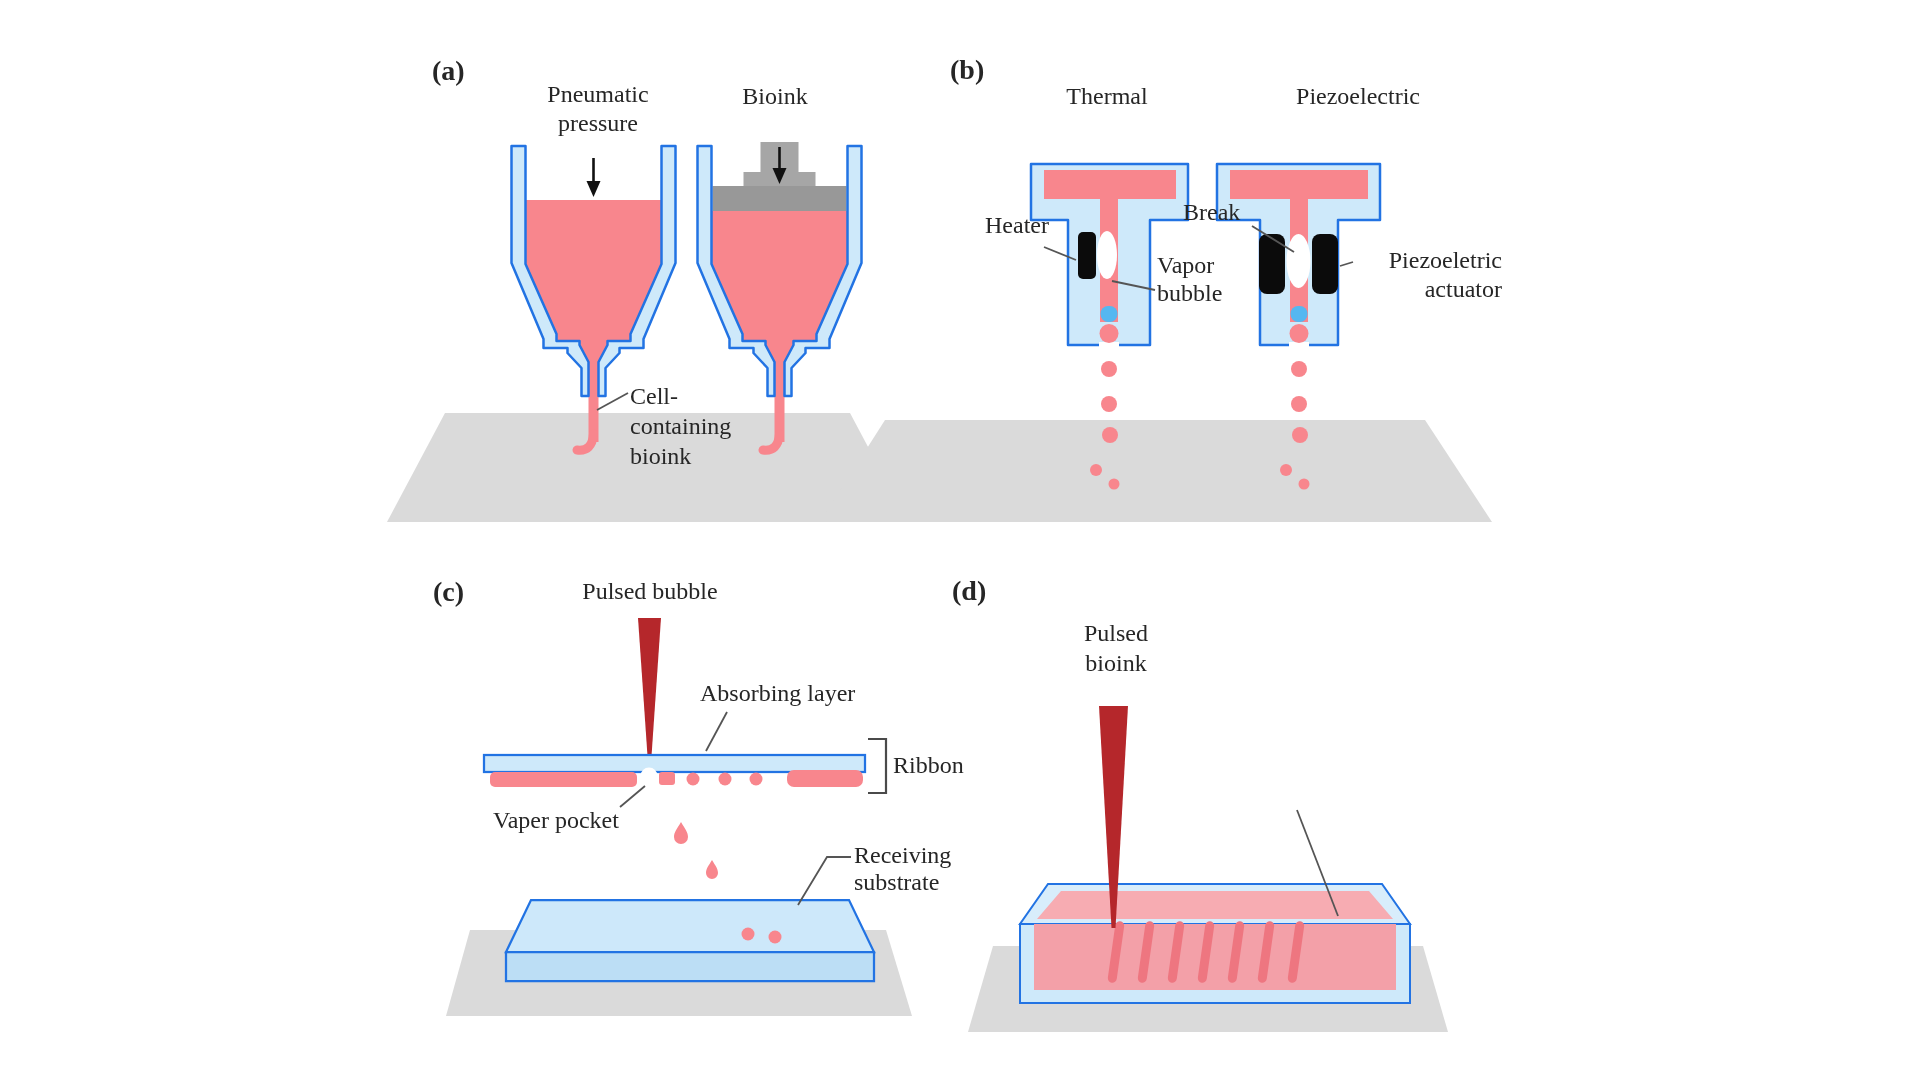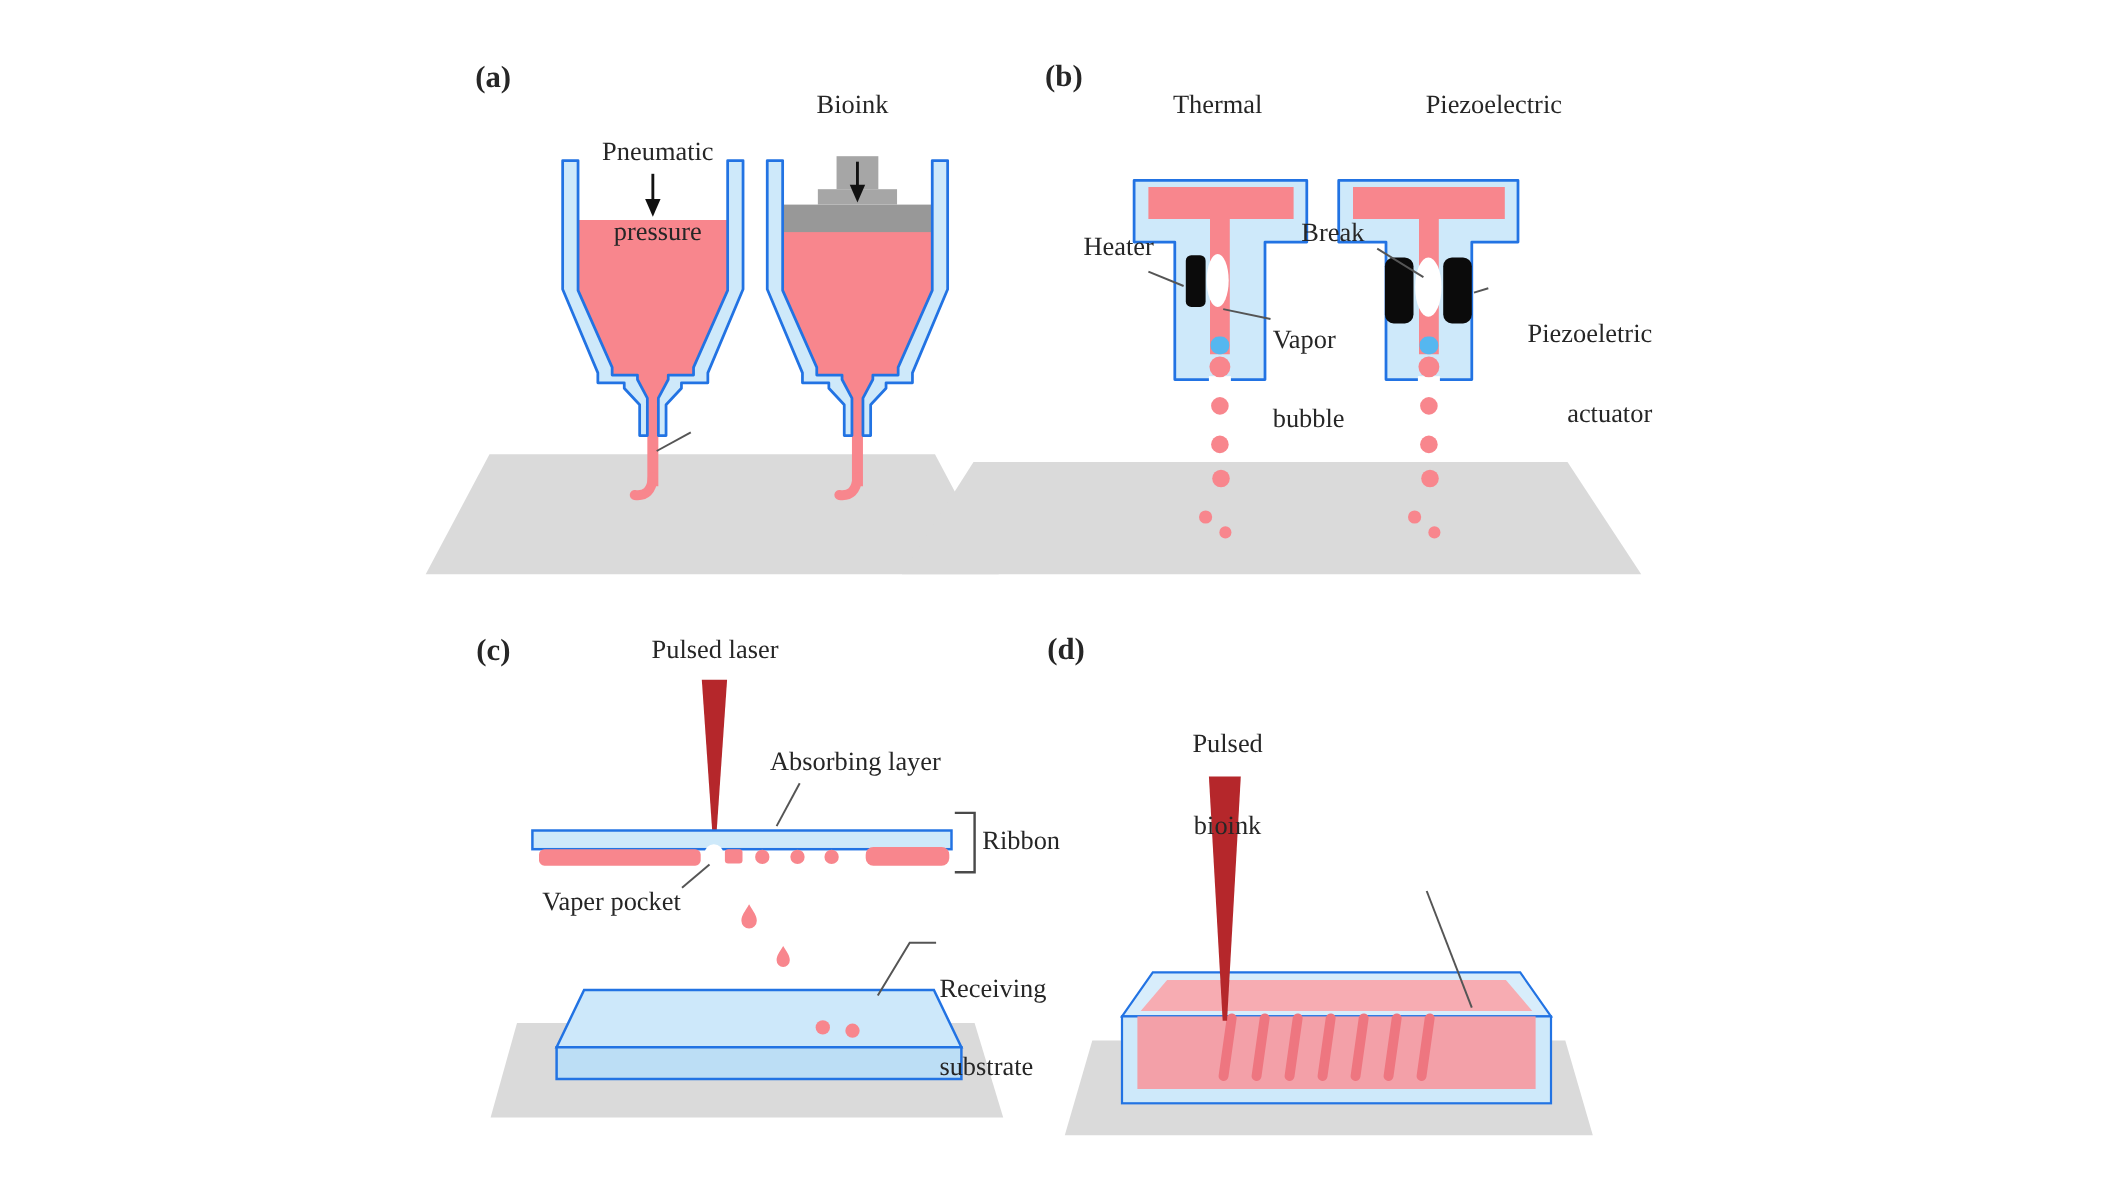--- a/index.html
+++ b/index.html
@@ -2,21 +2,21 @@
 <html><head>
 <meta charset="utf-8">
 <style>
   html,body{margin:0;padding:0;background:#ffffff;}
   #canvas{position:relative;width:1921px;height:1080px;background:#ffffff;overflow:hidden;
           font-family:"Liberation Serif", serif;}
   svg{position:absolute;left:0;top:0;}
   .lbl{position:absolute;font:24px/28px "Liberation Serif", serif;color:#262626;white-space:nowrap;}
   .ctr{transform:translateX(-50%);text-align:center;}
   .tag{font-weight:bold;font-size:28px;}
-  .stack span{display:block;margin-top:44px;}
+  .stack span{display:block;}
 </style>
 </head>
 <body>
 
 <div id="canvas">
 
 <svg width="1921" height="1080" viewBox="0 0 1921 1080">
 
   <g>
 
@@ -155,37 +155,42 @@
     <line x1="1297" y1="810" x2="1338" y2="916" stroke="#555" stroke-width="1.8"></line>
   </g>
 </svg>
 
 <div class="lbl tag" style="left:432px;top:57px">(a)</div>
 <div class="lbl ctr stack" style="left:598px;top:80px;line-height:29px">
   <span>Pneumatic</span>
   <span>pressure</span>
 </div>
 <div class="lbl ctr" style="left:775px;top:82px">Bioink</div>
+<div class="lbl stack" style="left:630px;top:381px;line-height:30px">
+  <span>Cell-</span>
+  <span>containing</span>
+  <span>bioink</span>
+</div>
 
 <div class="lbl tag" style="left:950px;top:56px">(b)</div>
 <div class="lbl ctr" style="left:1107px;top:82px">Thermal</div>
 <div class="lbl ctr" style="left:1358px;top:82px">Piezoelectric</div>
 <div class="lbl" style="left:985px;top:211px">Heater</div>
 <div class="lbl" style="left:1183px;top:198px">Break</div>
 <div class="lbl stack" style="left:1157px;top:251px;line-height:28px">
   <span>Vapor</span>
   <span>bubble</span>
 </div>
 <div class="lbl stack" style="left:1352px;top:246px;line-height:29px;width:150px;text-align:right">
   <span>Piezoeletric</span>
   <span>actuator</span>
 </div>
 
 <div class="lbl tag" style="left:433px;top:578px">(c)</div>
-<div class="lbl ctr" style="left:650px;top:577px">Pulsed laser</div>
+<div class="lbl ctr" style="left:650px;top:577px">Pulsed bubble</div>
 <div class="lbl" style="left:700px;top:679px">Absorbing layer</div>
 <div class="lbl" style="left:893px;top:751px">Ribbon</div>
 <div class="lbl" style="left:493px;top:806px">Vaper pocket</div>
 <div class="lbl stack" style="left:854px;top:842px;line-height:27px">
   <span>Receiving</span>
   <span>substrate</span>
 </div>
 
 <div class="lbl tag" style="left:952px;top:577px">(d)</div>
 <div class="lbl ctr stack" style="left:1116px;top:618px;line-height:30px">

